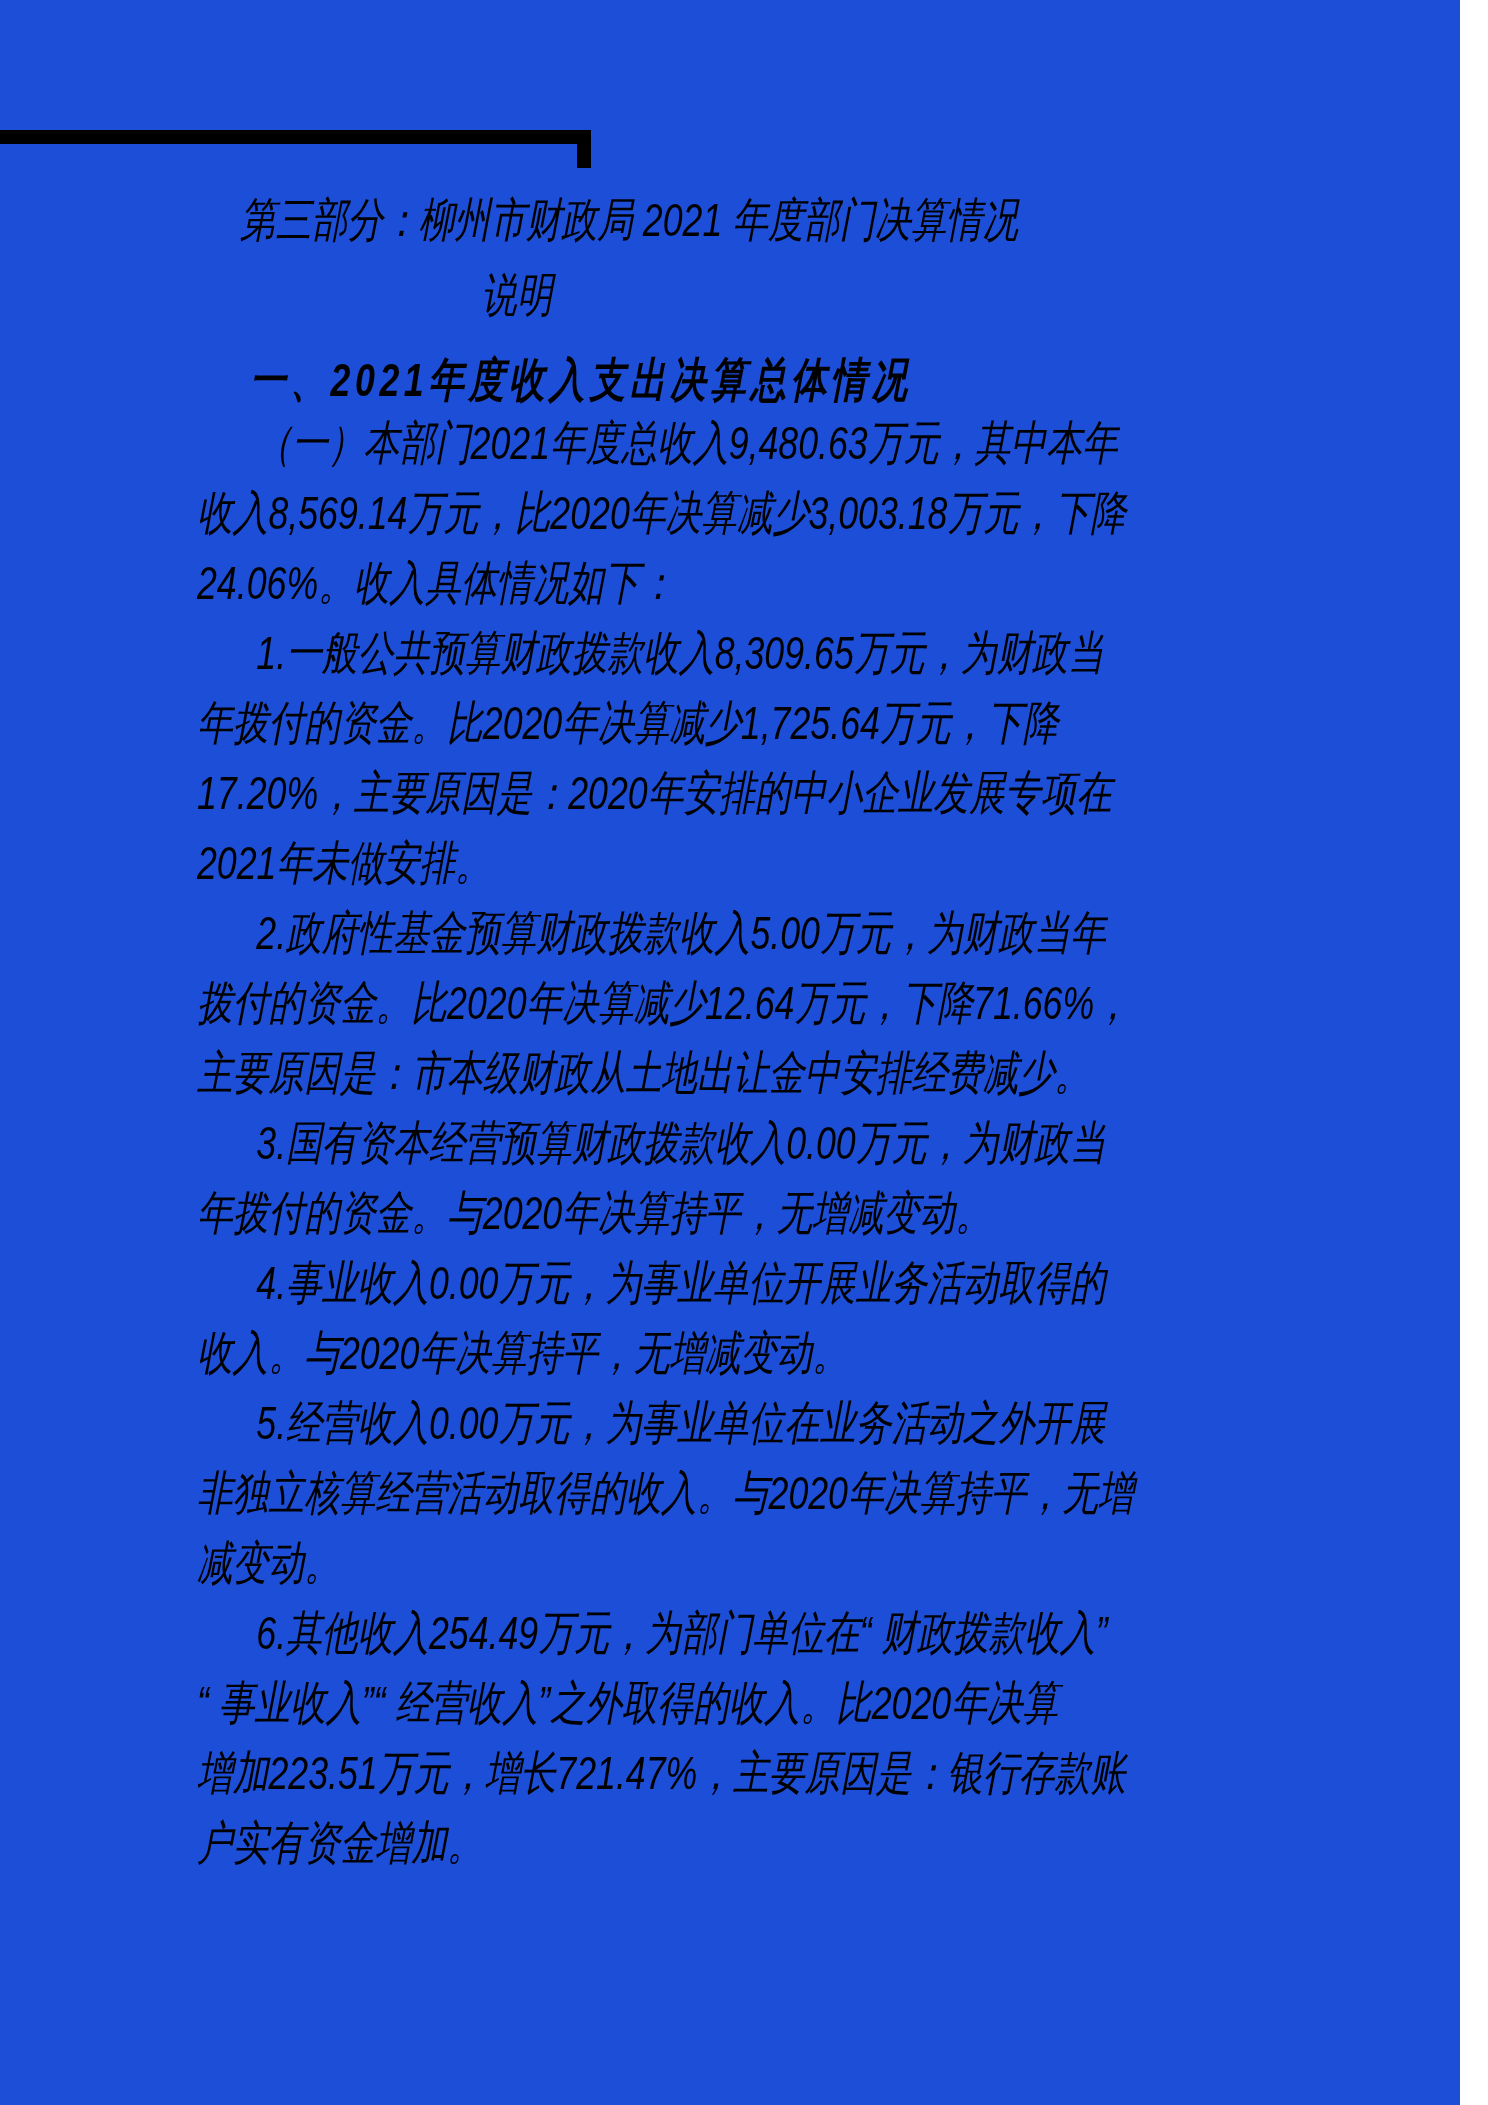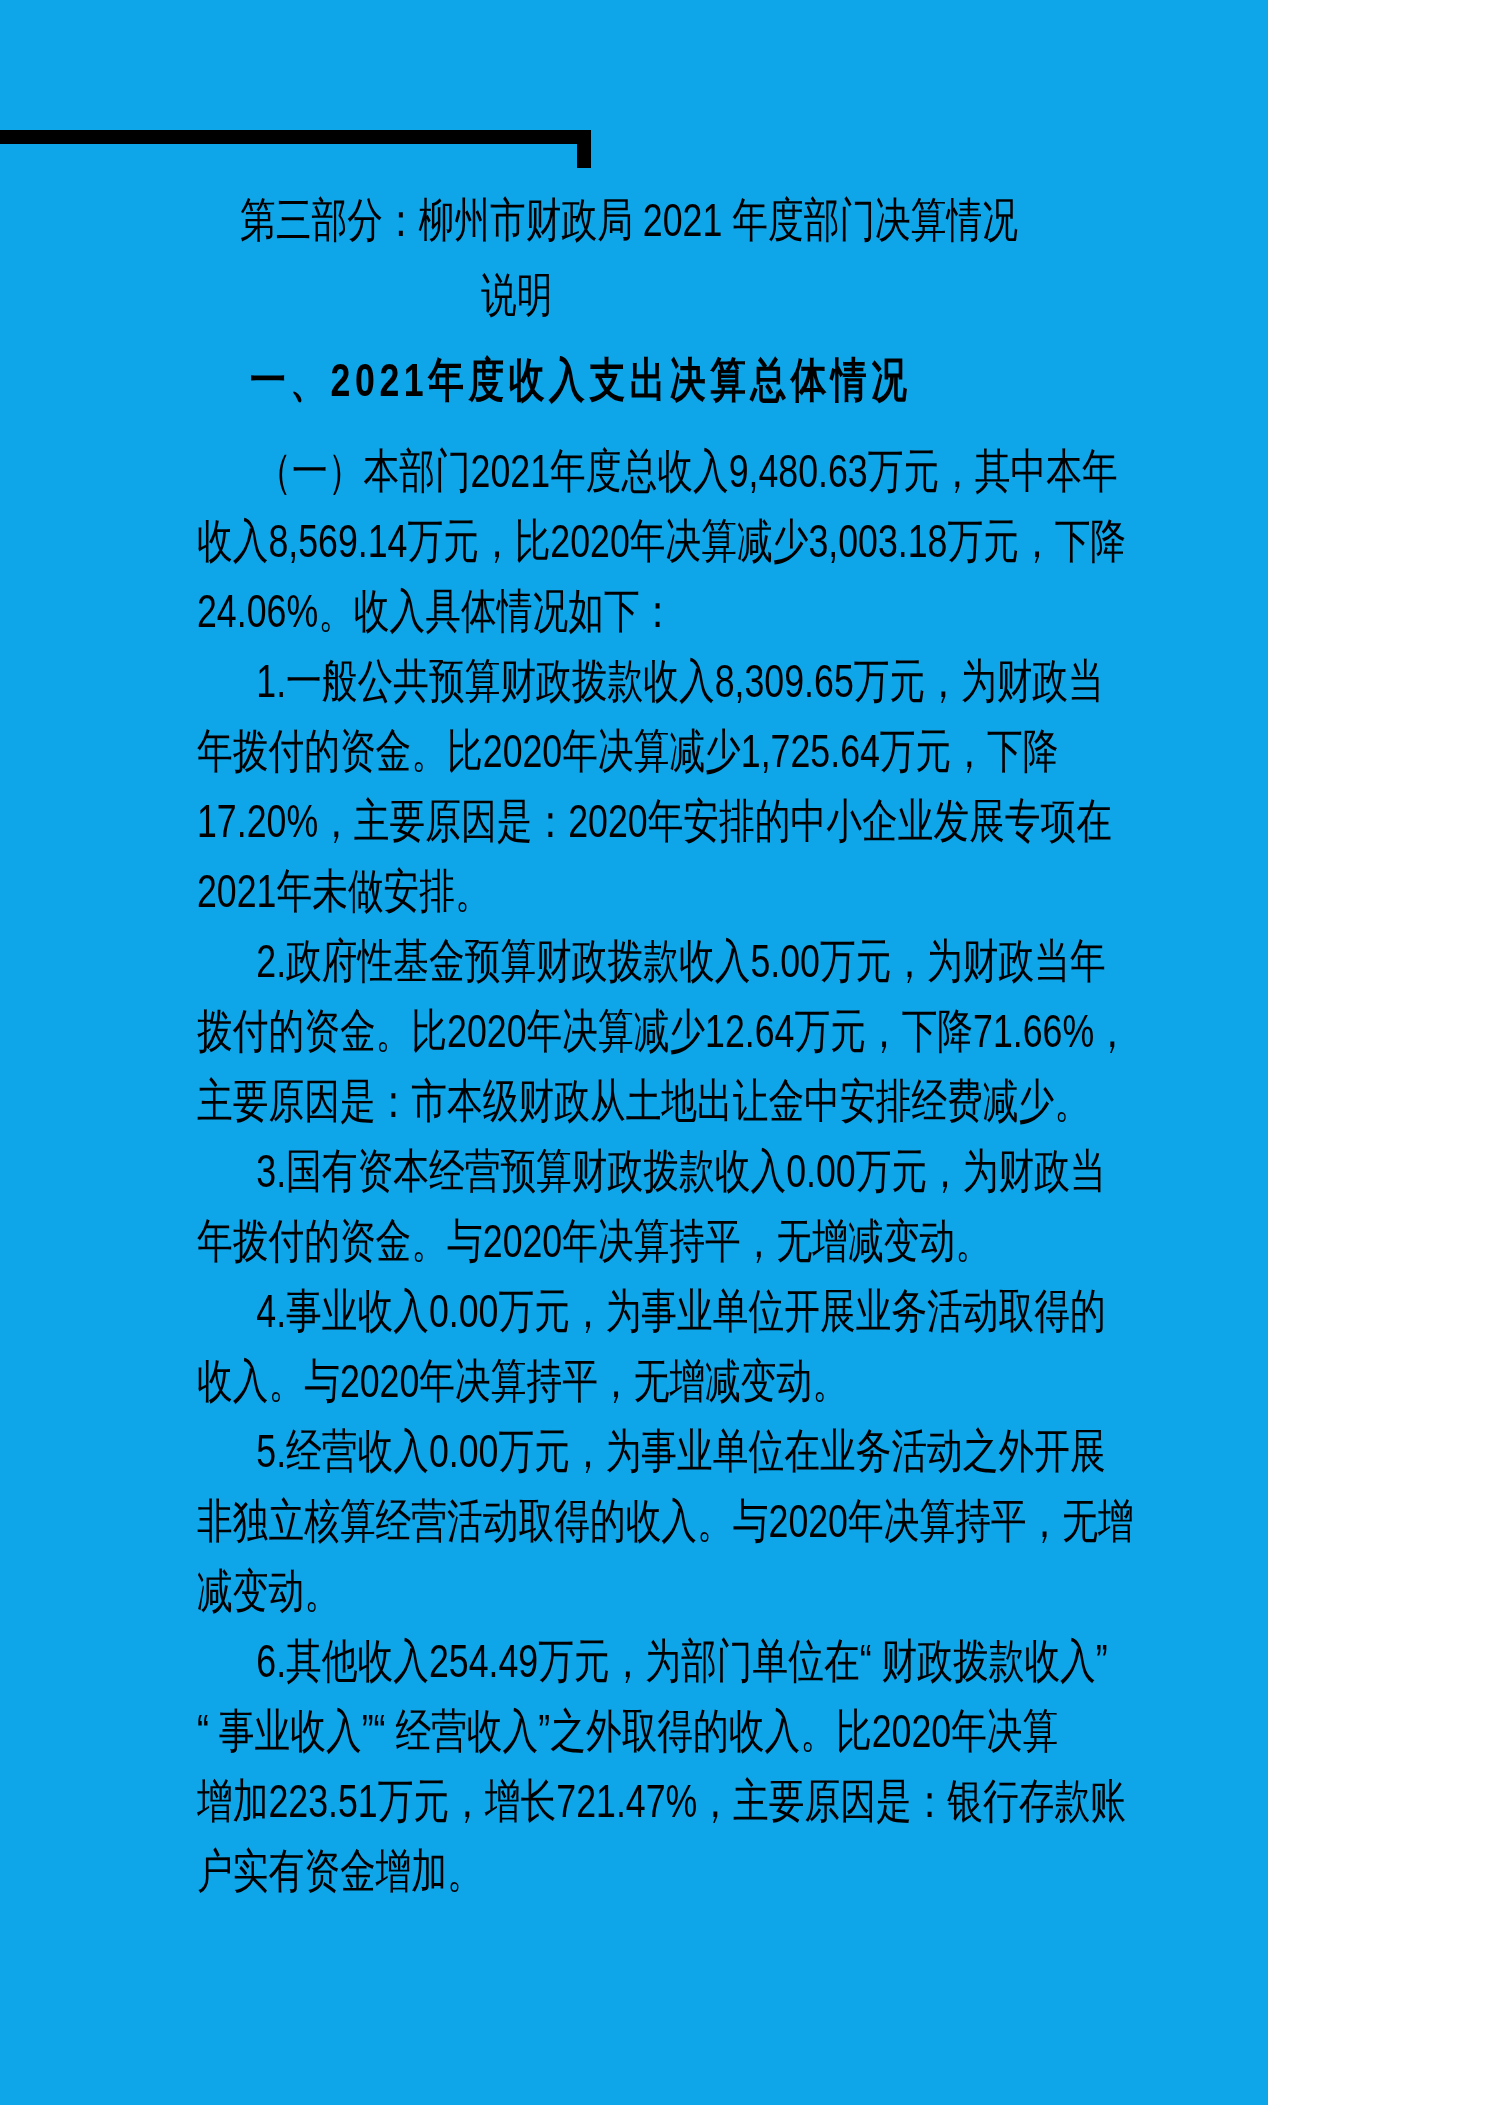--- a/index.html
+++ b/index.html
@@ -2,26 +2,27 @@
 <html><head>
 <meta charset="utf-8">
 <style>
   html, body {
     margin: 0;
     padding: 0;
     background: #ffffff;
   }
   .page {
     position: relative;
-    width: 1268px;
+    width: 1460px;
     height: 2105px;
-    background: #0ea5e9;
+    background: #1d4ed8;
     overflow: hidden;
     font-family: "Liberation Sans", sans-serif;
     color: #000000;
+    font-style: italic;
   }
   
   .streak {
     position: absolute;
     left: 0;
     top: 130px;
     width: 588px;
     height: 14px;
     background: #000000;
   }
@@ -54,21 +55,21 @@
   .heading {
     position: absolute;
     left: 250px;
     top: 345px;
     font-weight: bold;
     letter-spacing: 6px;
   }
   .body-block {
     position: absolute;
     left: 197px;
-    top: 436px;
+    top: 408px;
   }
   .line.first {
     padding-left: 78px;
   }
 </style>
 </head>
 <body>
 
 <div class="page">
   <div class="streak"></div>

